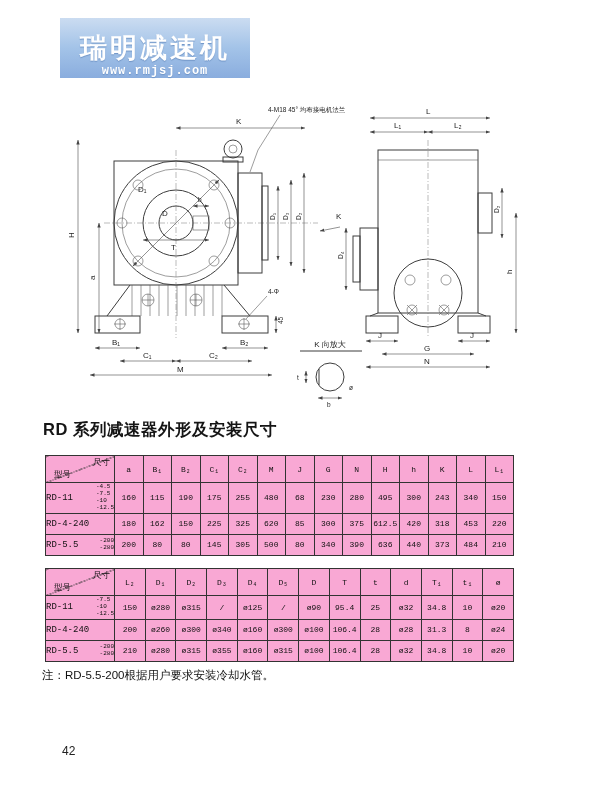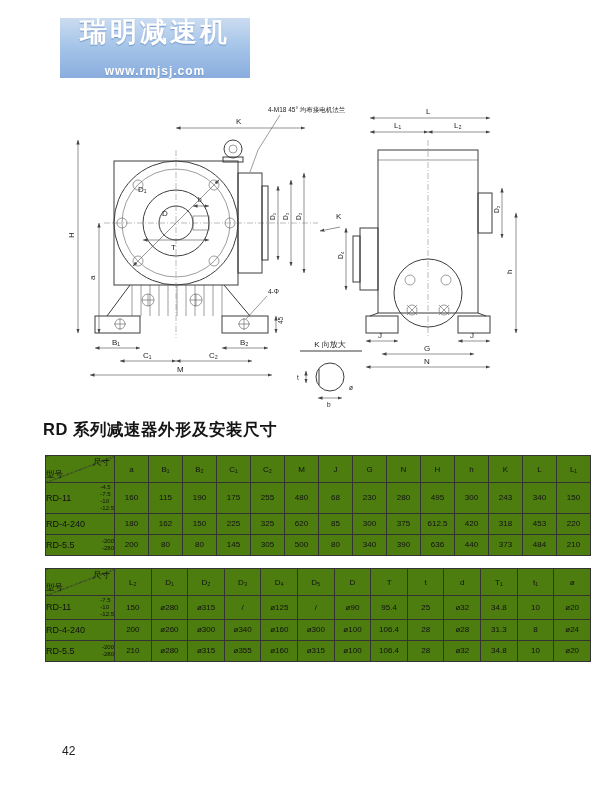--- a/index.html
+++ b/index.html
@@ -2,48 +2,48 @@
 <html><head>
 <meta charset="utf-8">
 <style>
   html,body{margin:0;padding:0;}
   body{font-family:"Liberation Sans","DejaVu Sans",sans-serif;background:#e8e8e8;}
   .page{position:relative;width:600px;height:808px;background:#ffffff;overflow:hidden;margin:0 auto;}
 
   
   .logo{position:absolute;left:60px;top:18px;width:190px;height:60px;
         background:linear-gradient(180deg,#cbdcf1 0%,#a3c3e8 50%,#8aadde 100%);
-        display:flex;flex-direction:column;align-items:center;justify-content:space-between;}
+        display:flex;flex-direction:column;align-items:center;justify-content:flex-end;font-family:Liberation Mono, monospace;}
   .logo .brand{color:#fff;font-weight:bold;font-size:27px;line-height:1.05;letter-spacing:3px;text-shadow:0 1px 1px #6f94c6;}
   .logo .url{color:#fff;font-weight:bold;font-size:12px;letter-spacing:1px;text-shadow:0 1px 1px #6f94c6;}
 
   
   .drawing{position:absolute;left:0;top:88px;width:600px;height:330px;}
   .drawing svg{display:block;}
   .pl{stroke:#3d3d3d;stroke-width:1;fill:none;}
   .tl{stroke:#5a5a5a;stroke-width:.6;fill:none;}
   .dim{stroke:#4a4a4a;stroke-width:.6;fill:none;}
   .cl{stroke:#777;stroke-width:.5;stroke-dasharray:6 2 1 2;fill:none;}
   .lbl{font-size:8px;fill:#1d1d1d;}
   .lbl-s{font-size:6.5px;fill:#1d1d1d;}
 
   
   .section-title{position:absolute;left:43px;top:419px;font-size:16.5px;font-weight:600;color:#151515;letter-spacing:.5px;}
 
   
-  table.dims{position:absolute;left:45px;width:546px;border-collapse:collapse;table-layout:fixed;
-             font-size:8px;color:#111;background:#4d7c0f;border:1.5px solid #222;}
+  table.dims{position:absolute;left:45px;width:469px;border-collapse:collapse;table-layout:fixed;
+             font-size:8px;color:#111;background:#f9a8d4;border:1.5px solid #222;font-family:Liberation Mono, monospace;}
   table.dims th,table.dims td{border:1px solid #333;text-align:center;vertical-align:middle;padding:1px 0;height:18px;overflow:hidden;}
   table.dims thead th{height:24px;font-weight:normal;}
   #table1{top:455px;}
   #table2{top:568px;}
   th.corner{position:relative;width:68px;padding:0;
      background-image:linear-gradient(to bottom right,transparent 49.3%,#333 49.3%,#333 50.7%,transparent 50.7%);}
   th.corner .c-top{position:absolute;top:1px;right:4px;font-size:8.5px;}
-  th.corner .c-bot{position:absolute;bottom:1px;left:0;font-size:8.5px;}
+  th.corner .c-bot{position:absolute;bottom:1px;left:8px;font-size:8.5px;}
   td.model{font-size:9px;}
   td.model .mwrap{display:flex;align-items:center;justify-content:space-between;gap:2px;}
   td.model .stack{display:flex;flex-direction:column;align-items:flex-start;font-size:6px;line-height:1.15;}
   td.model .stack i{font-style:normal;}
 
   .note{position:absolute;left:42px;top:668px;font-size:11.5px;color:#111;}
   .page-number{position:absolute;left:62px;top:744px;font-size:12px;color:#222;}
 </style>
 </head>
 <body>
@@ -418,14 +418,15 @@
           <td>106.4</td>
           <td>28</td>
           <td>ø32</td>
           <td>34.8</td>
           <td>10</td>
           <td>ø20</td>
         </tr>
       </tbody>
     </table>
 
+  <div class="note">注：RD-5.5-200根据用户要求安装冷却水管。</div>
   <div class="page-number">42</div>
 </div>
 
 </body></html>

